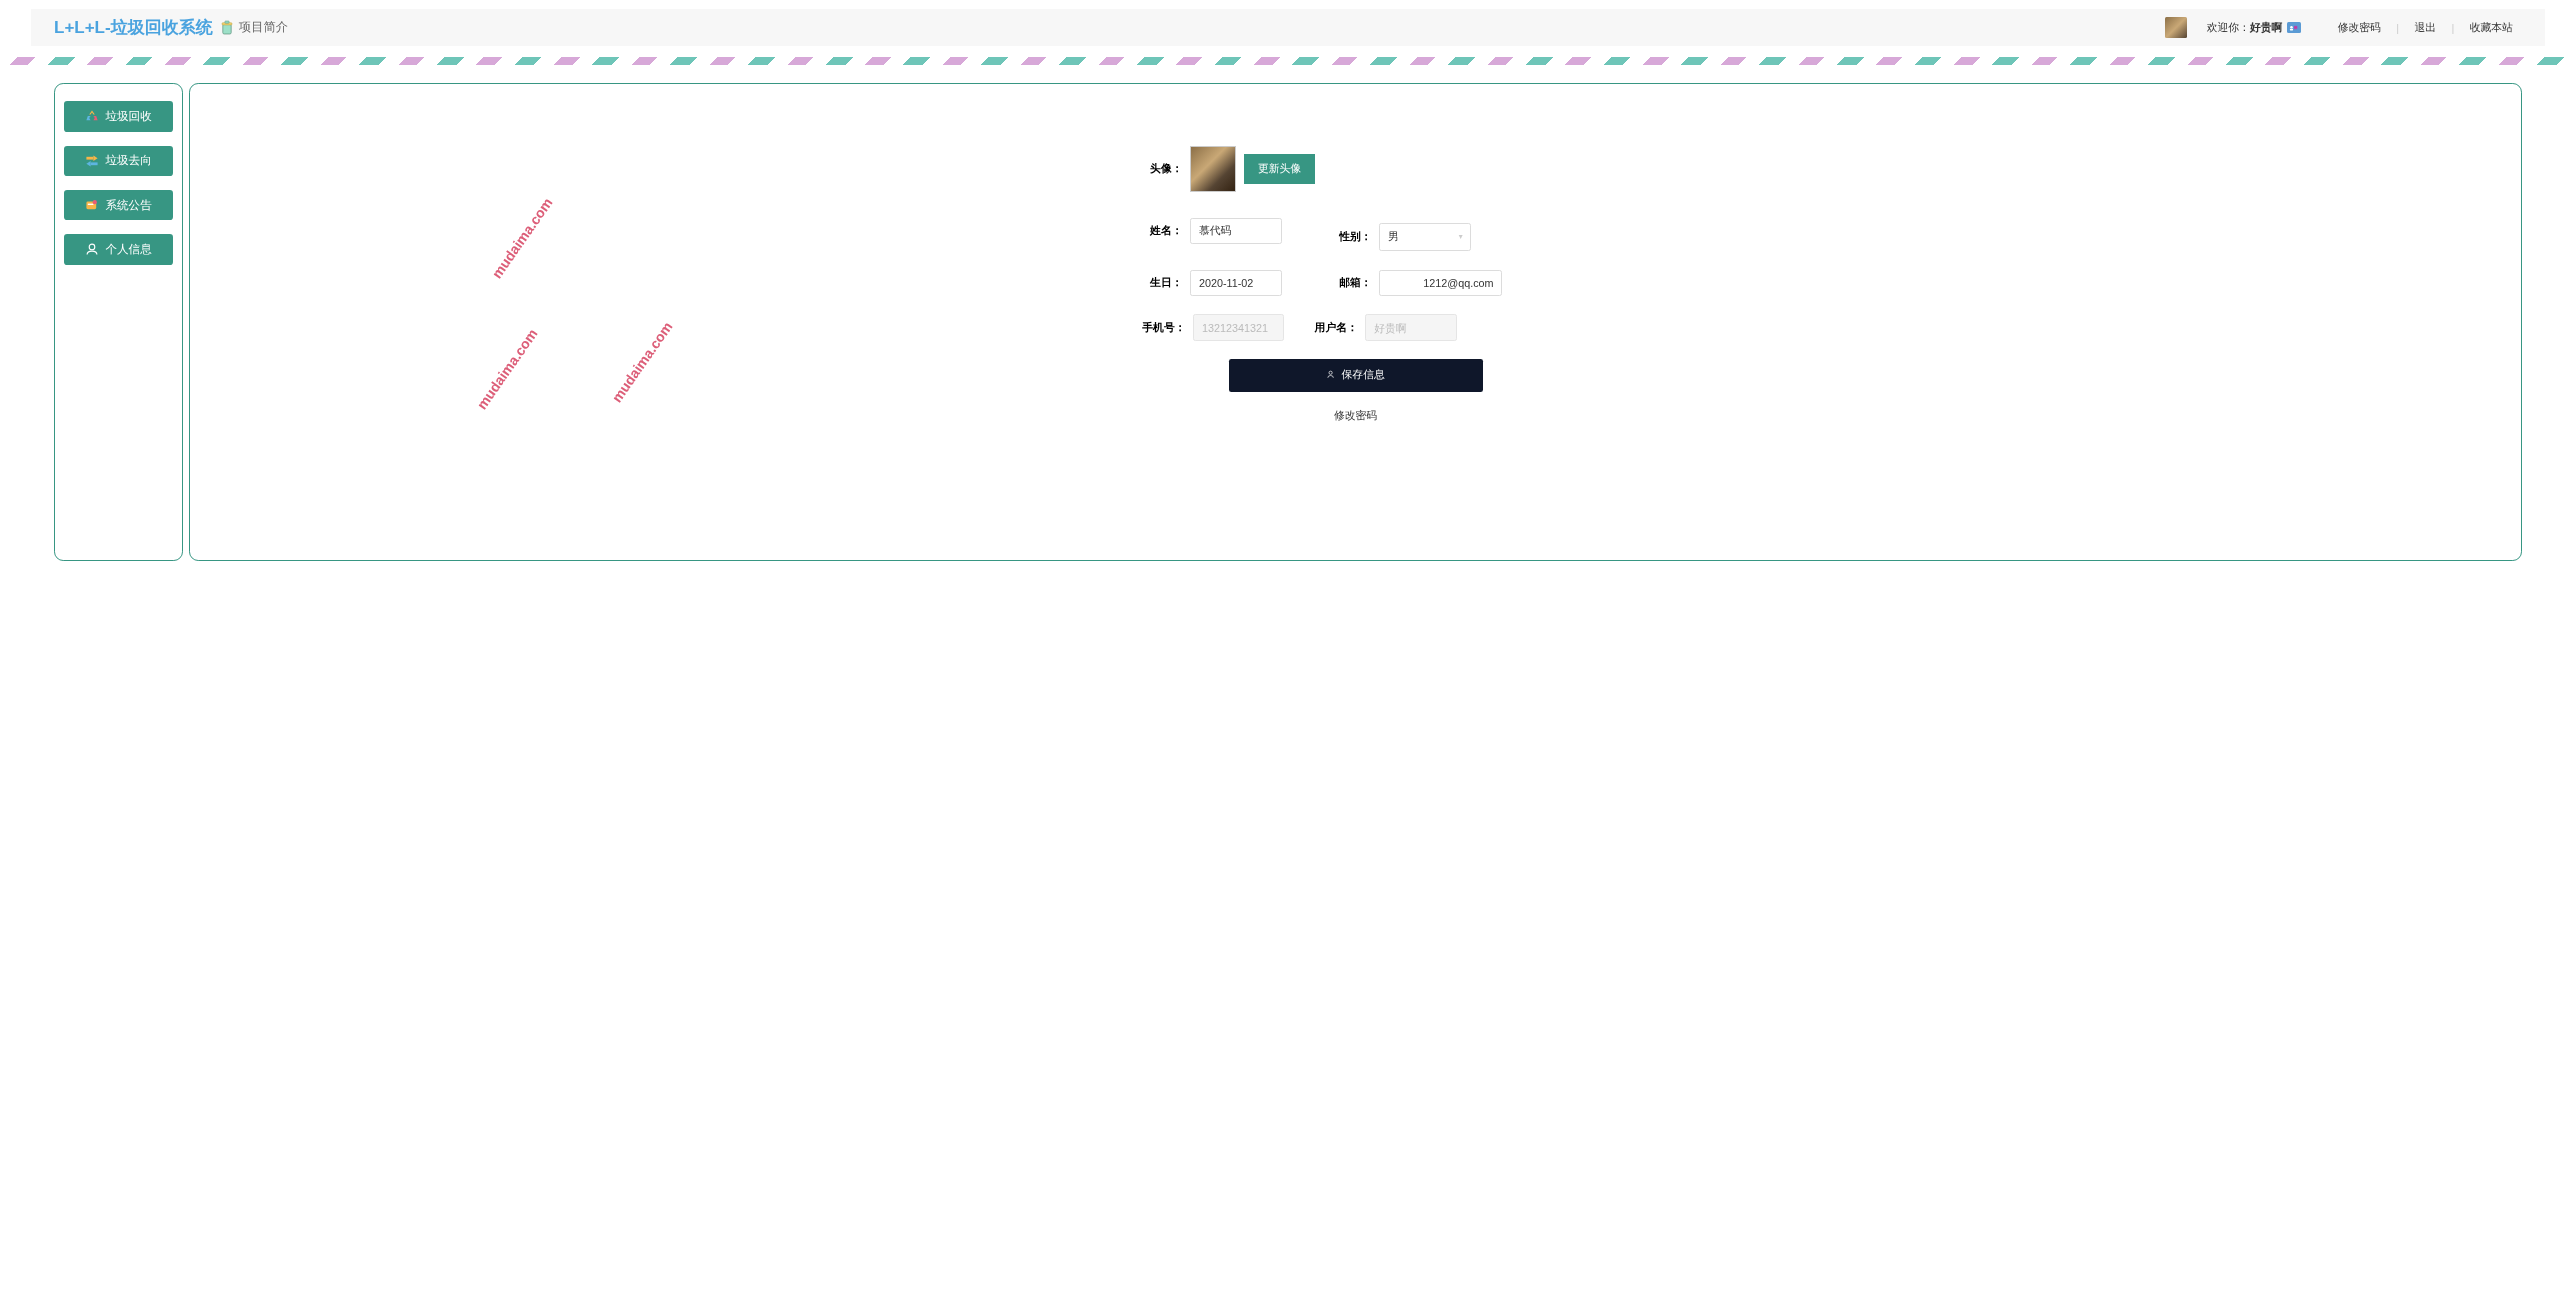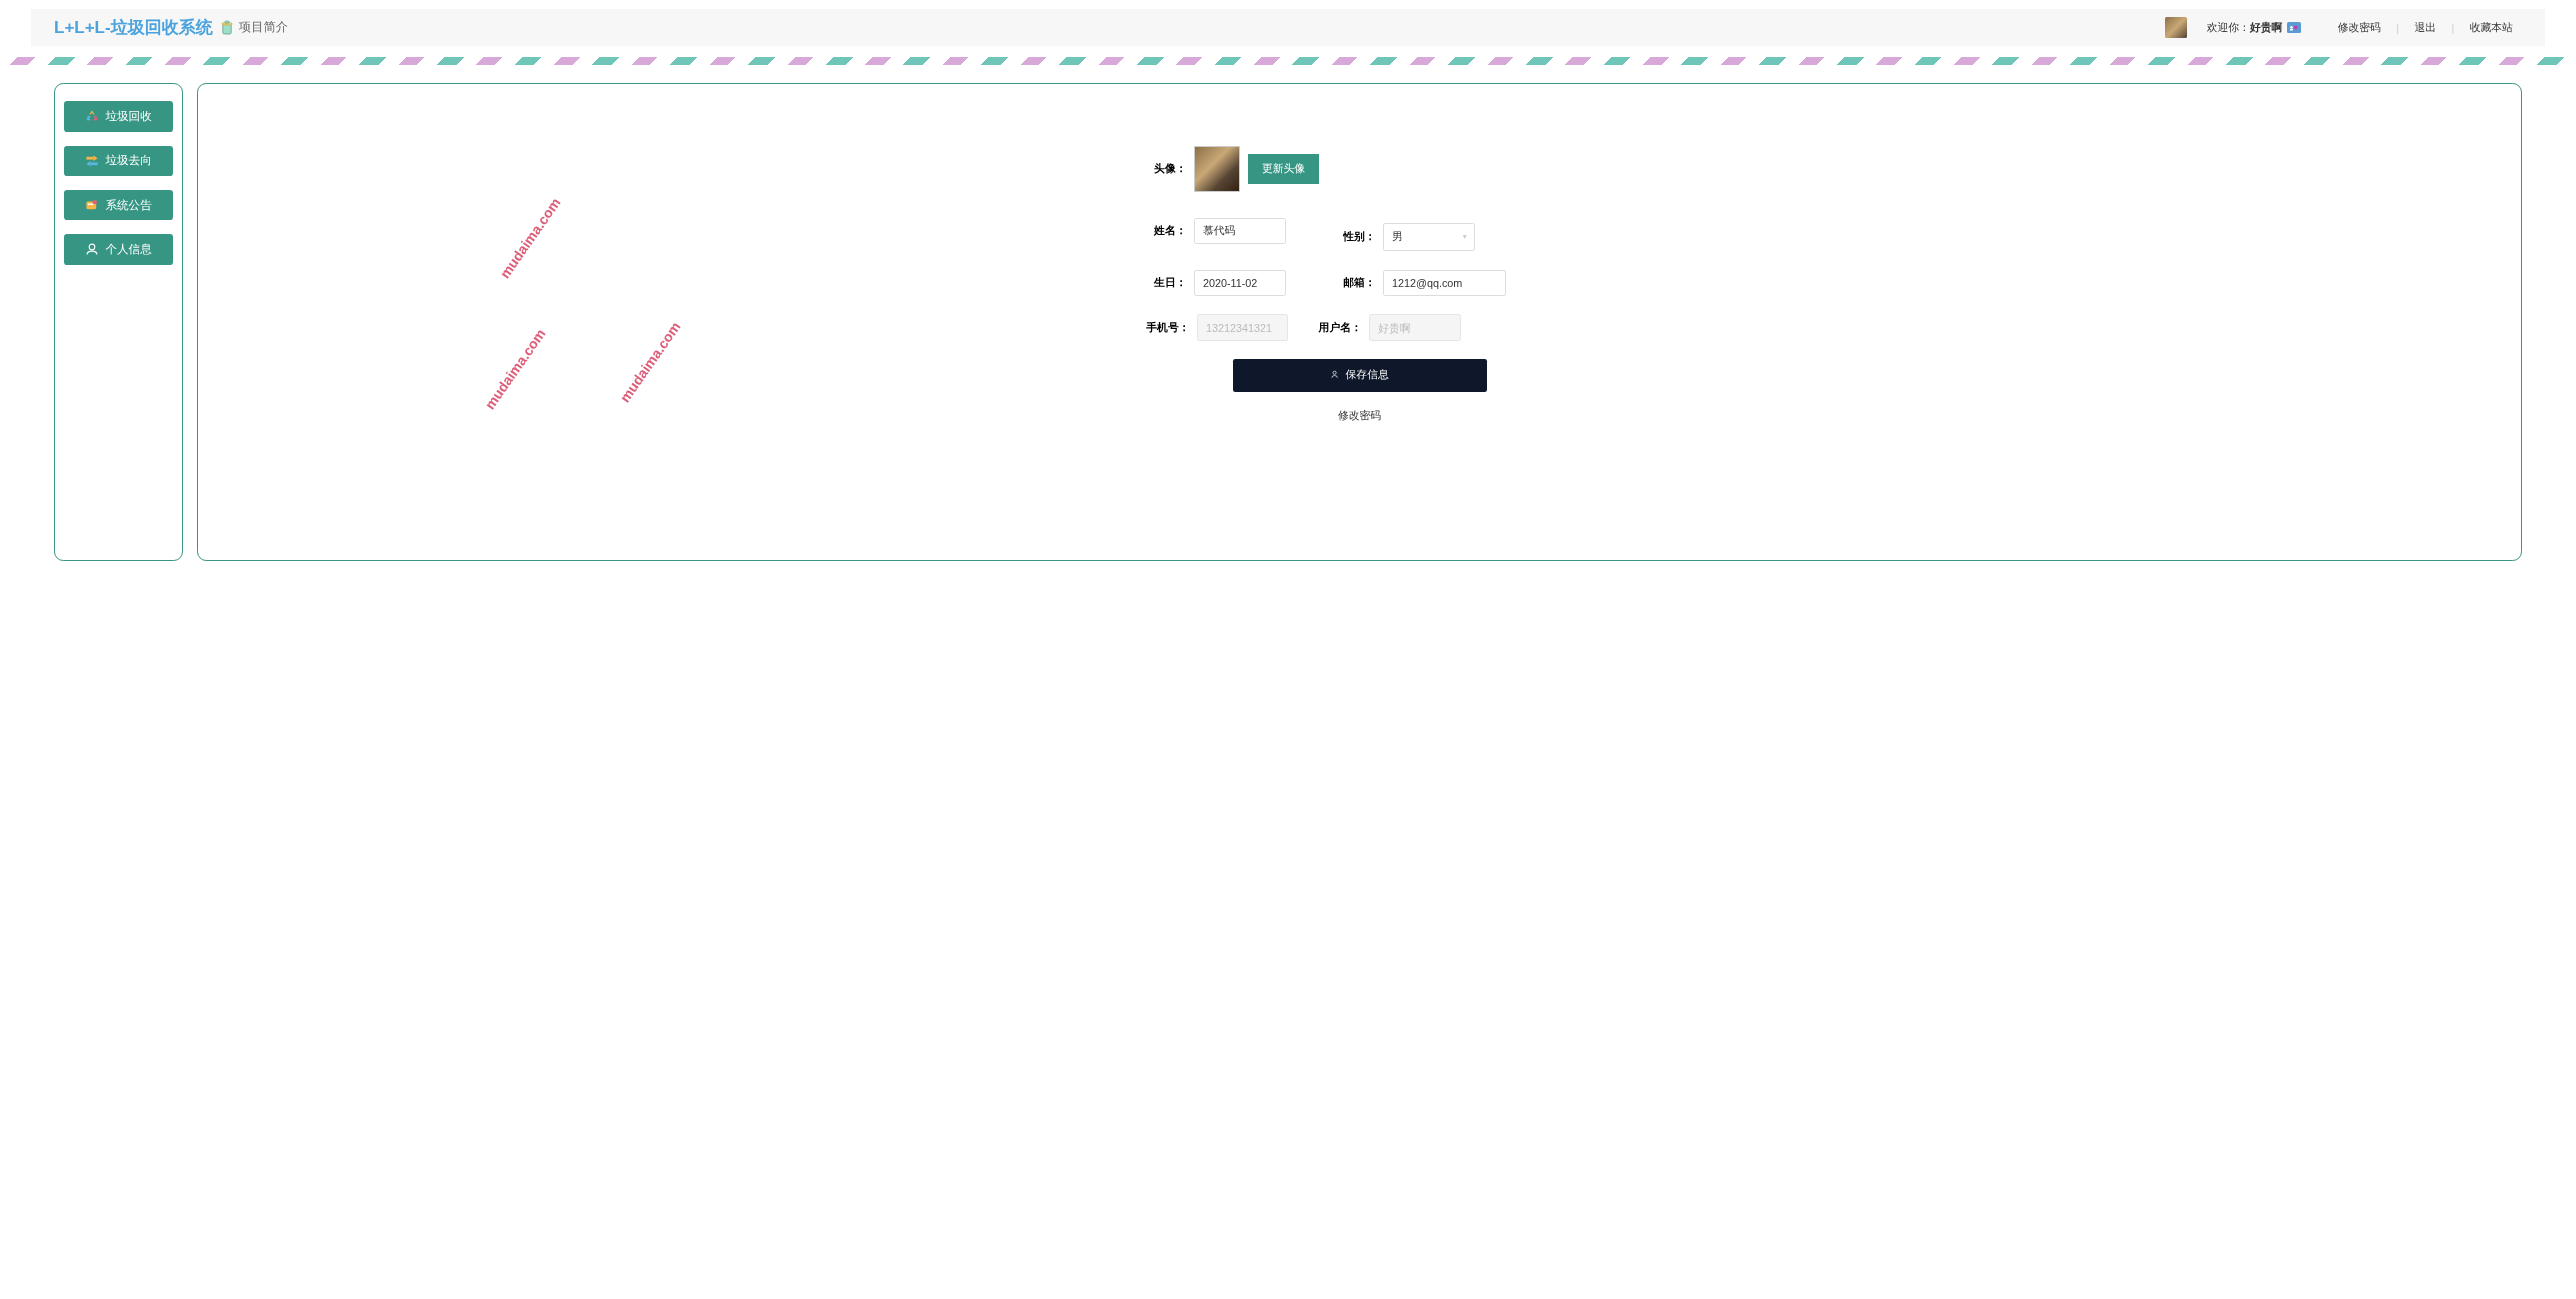--- a/index.html
+++ b/index.html
@@ -93,21 +93,21 @@
         #6ec5b8 14px,
         #6ec5b8 28px,
         #ffffff 28px,
         #ffffff 42px,
         #d7a8d8 42px,
         #d7a8d8 55px
       );
     }
     .main-wrap {
       display: flex;
-      gap: 14px;
+      gap: 6px;
       padding: 18.5px 54px 18.5px 54px;
     }
     .sidebar {
       width: 129px;
       border: 1.5px solid #379683;
       border-radius: 9.2px;
       padding: 17px 9.2px;
       min-height: 478px;
     }
     .sidebar-item {
@@ -180,20 +180,21 @@
       border-radius: 2.3px;
       padding: 6.2px 7.7px;
       font-size: 10.8px;
       width: 92px;
       background: #fff;
       color: #333;
     }
     .input::placeholder { color: #bbb; }
     .input-wide {
       width: 123px;
+      text-align: right;
     }
     .select {
       border: 0.8px solid #dcdcdc;
       border-radius: 2.3px;
       padding: 6.2px 7.7px;
       font-size: 10.8px;
       width: 92px;
       background: #fff;
       display: flex;
       align-items: center;

